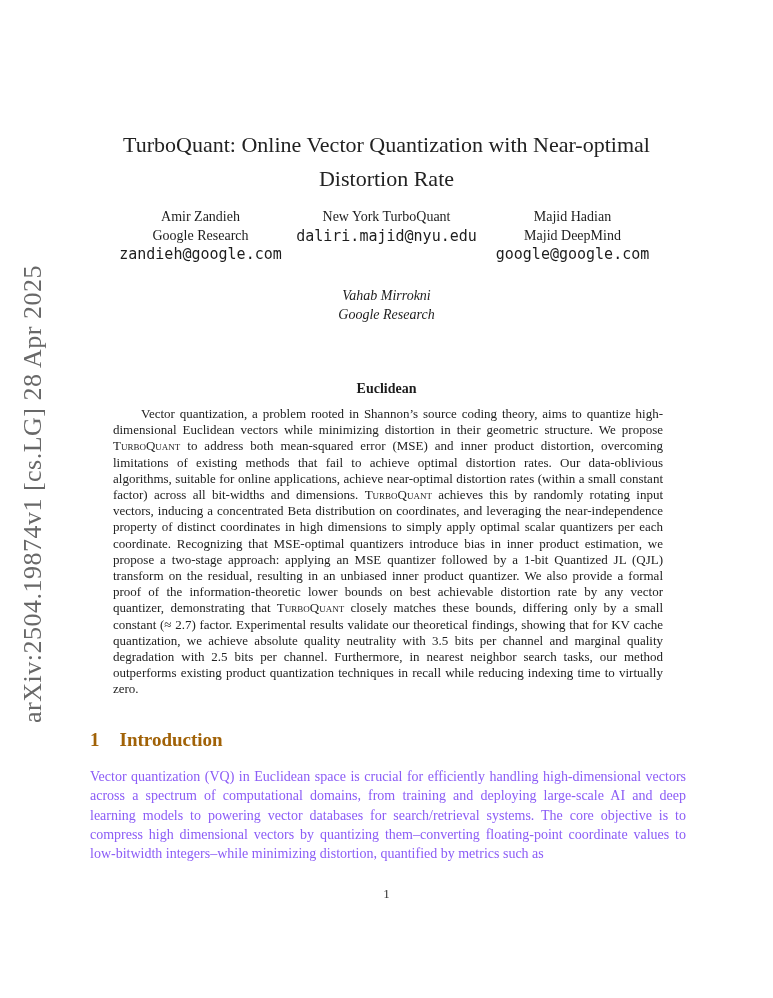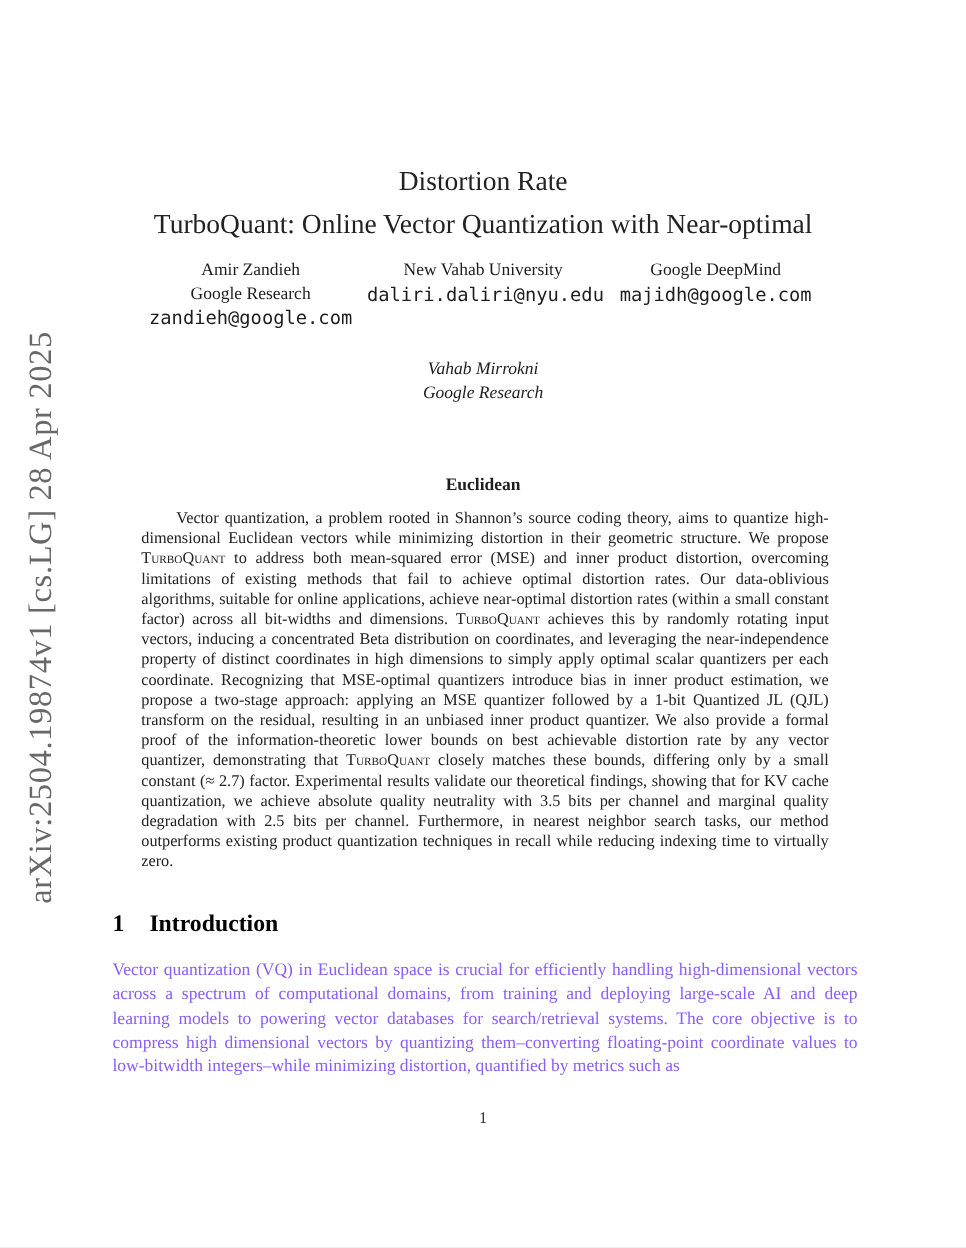--- a/index.html
+++ b/index.html
@@ -89,21 +89,21 @@
     color: #222;
   }
 
   
   .section-heading {
     position: absolute;
     top: 729px;
     left: 90px;
     font-size: 19px;
     font-weight: bold;
-    color: #000000;
+    color: #a16207;
   }
   .section-heading .sec-num { margin-right: 20px; }
 
   
   .section-body {
     position: absolute;
     top: 767px;
     left: 90px;
     width: 596px;
     font-size: 14px;
@@ -126,37 +126,38 @@
   .sc { font-variant: small-caps; }
 </style>
 </head>
 <body>
 
 <div class="page">
 
   <div class="watermark">arXiv:2504.19874v1  [cs.LG]  28 Apr 2025</div>
 
   <div class="title-block">
+    <div>TurboQuant: Online Vector Quantization with Near-optimal</div>
     <div>Distortion Rate</div>
-    <div>TurboQuant: Online Vector Quantization with Near-optimal</div>
   </div>
 
   <div class="authors-row">
     <div class="author">
       <div>Amir Zandieh</div>
       <div>Google Research</div>
       <div class="email">zandieh@google.com</div>
     </div>
     <div class="author">
-      <div>New Vahab University</div>
-      <div class="email">daliri.daliri@nyu.edu</div>
+      <div>New York TurboQuant</div>
+      <div class="email">daliri.majid@nyu.edu</div>
     </div>
     <div class="author">
-      <div>Google DeepMind</div>
-      <div class="email">majidh@google.com</div>
+      <div>Majid Hadian</div>
+      <div>Majid DeepMind</div>
+      <div class="email">google@google.com</div>
     </div>
   </div>
 
   <div class="author-solo">
     <div class="author">
       <div>Vahab Mirrokni</div>
       <div>Google Research</div>
     </div>
   </div>
 

